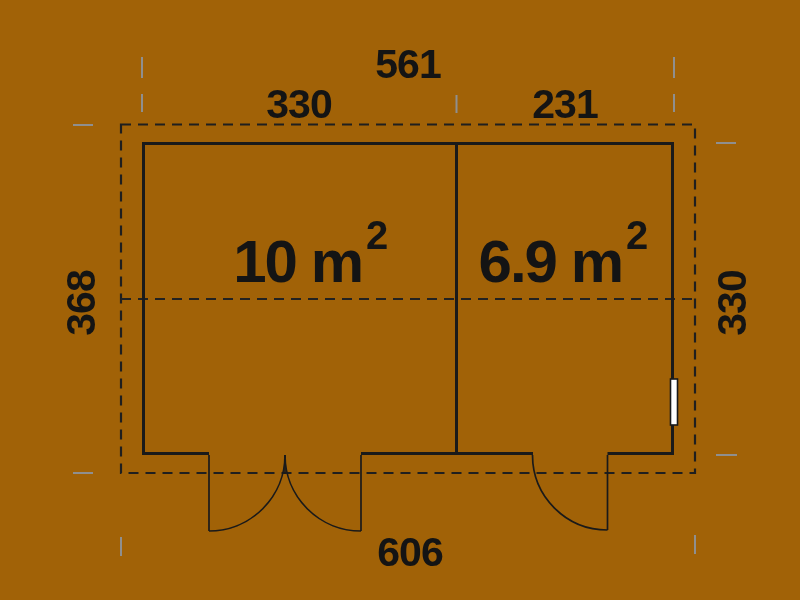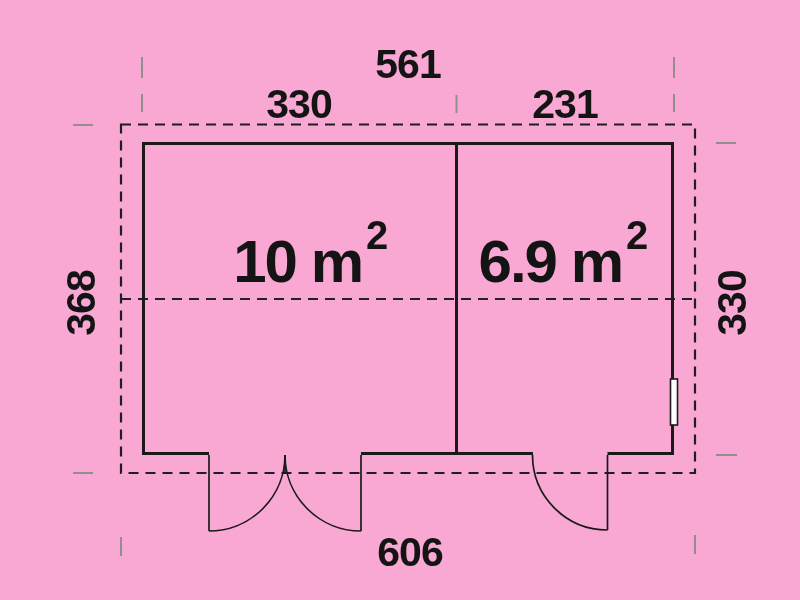--- a/index.html
+++ b/index.html
@@ -9,21 +9,21 @@
     background: #ffffff;
     width: 800px;
     height: 600px;
     overflow: hidden;
     font-family: "Liberation Sans", sans-serif;
   }
   .plan-wrap {
     position: relative;
     width: 800px;
     height: 600px;
-    background: #f9a8d4;
+    background: #a16207;
   }
   svg { display: block; }
   .wall      { stroke: #1a1a1a; stroke-width: 3;   fill: none; }
   .outline   { stroke: #1f1f1f; stroke-width: 2.2; fill: none; stroke-dasharray: 10 7; }
   .midline   { stroke: #222222; stroke-width: 2;   fill: none; stroke-dasharray: 10 7; }
   .doorline  { stroke: #1a1a1a; stroke-width: 1.7; fill: none; }
   .ext       { stroke: #8f8f8f; stroke-width: 2;   fill: none; }
   .ext-dash  { stroke: #8f8f8f; stroke-width: 2;   fill: none; stroke-dasharray: 21 16; }
   .winrect   { fill: #ffffff; stroke: #1a1a1a; stroke-width: 1.6; }
   .dim-label {

